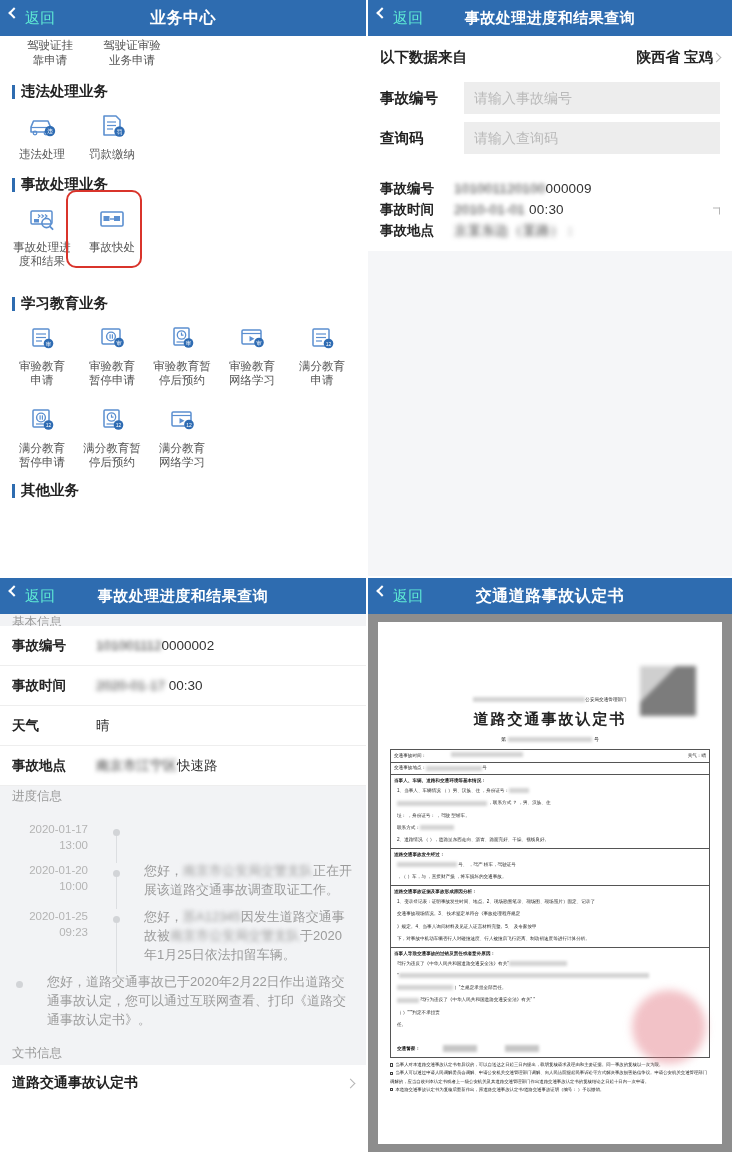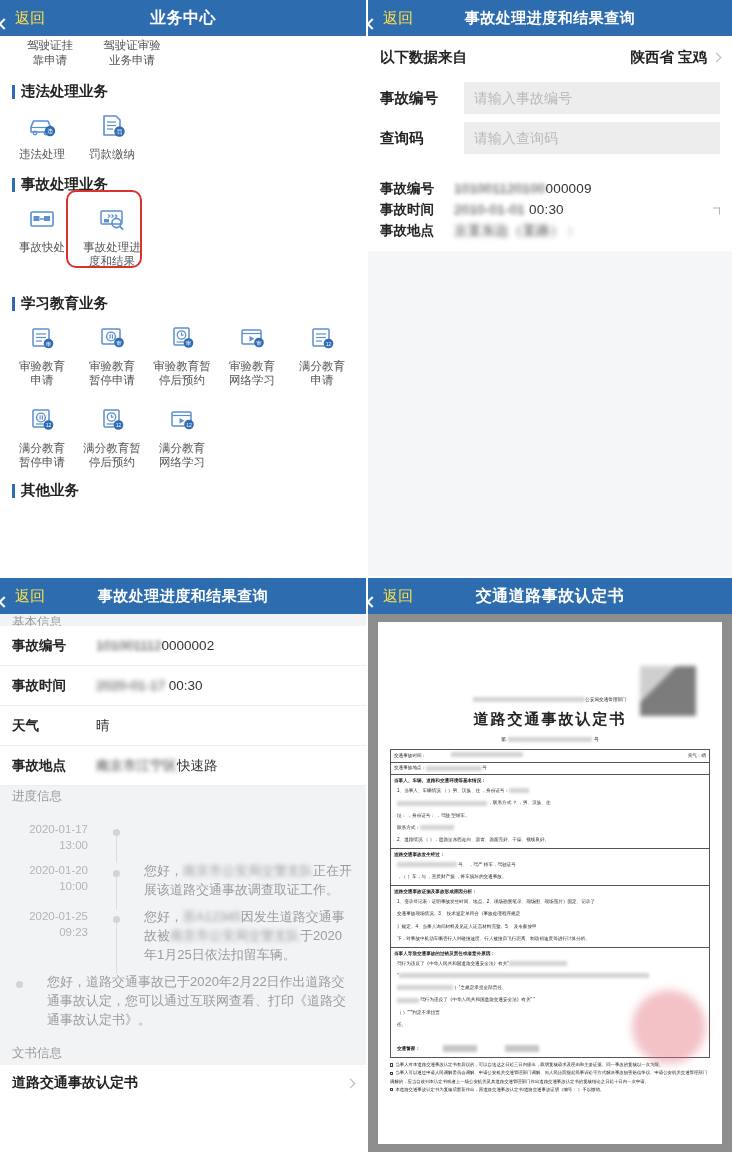--- a/index.html
+++ b/index.html
@@ -19,22 +19,22 @@
   .panel.p3 { border-top:2px solid #ffffff; }
   .panel.p4 { border-left:2px solid #ffffff; border-top:2px solid #ffffff; }
 
   
   .navbar {
     height:36px; background:#2e6cb0; color:#fff;
     display:flex; align-items:center; position:relative;
     flex:0 0 36px;
   }
   .nav-back {
-    display:flex; align-items:flex-end; gap:4px;
-    font-size:15px; color:#fde047;
+    display:flex; align-items:flex-start; gap:4px;
+    padding-left:10px; font-size:15px; color:#5eead4;
     position:relative; z-index:2;
   }
   .chev-left {
     display:inline-block; width:8px; height:8px;
     border-left:2.4px solid #fff; border-bottom:2.4px solid #fff;
     transform:rotate(45deg); margin-right:3px;
   }
   .nav-title {
     position:absolute; left:0; right:0; top:0; bottom:0;
     display:flex; align-items:center; justify-content:center;
@@ -76,21 +76,21 @@
   .p1-last { margin:12px 0 0 12px; font-size:14.5px; font-weight:bold; color:#222;
              display:flex; align-items:center; gap:6px; }
 
   
   .p2-body { height:540px; background:#f5f6f8; position:relative; }
   .src-row {
     height:42px; background:#fff; display:flex; align-items:center;
     justify-content:space-between; padding:8px 12px; font-size:14.5px;
     color:#222; font-weight:bold;
   }
-  .src-right { display:flex; align-items:center; gap:6px; color:#222; }
+  .src-right { display:flex; align-items:center; color:#222; }
   .chev-right {
     display:inline-block; width:7px; height:7px;
     border-top:1.6px solid #b5b5b5; border-right:1.6px solid #b5b5b5;
     transform:rotate(45deg);
   }
   .form-card { background:#fff; padding:0 12px 12px; }
   .field-row { display:flex; align-items:center; height:40px; }
   .field-label { width:84px; font-size:14.5px; font-weight:bold; color:#222; }
   .field-input {
     flex:1; height:32px; background:#ededed; border:none;
@@ -243,40 +243,40 @@
       </div>
 
       <div class="sec-title">
         <span class="sec-bar"></span>
         <span>事故处理业务</span>
       </div>
       <div class="icon-row" style="position:relative">
         <div class="icon-cell">
           <div class="glyph">
             <svg width="34" height="34" viewBox="0 0 34 34">
-              <rect x="6" y="10" width="22" height="14" rx="1.2" fill="none" stroke="#5b8fd0" stroke-width="1.6"></rect>
-              <rect x="8.5" y="14" width="6" height="5" fill="#5b8fd0"></rect>
-              <rect x="19" y="14" width="6" height="5" fill="#5b8fd0"></rect>
-              <path d="M15 17 h4" stroke="#5b8fd0" stroke-width="1.4"></path>
-            </svg>
-          </div>
-          <span style="white-space:pre-line">事故快处</span>
-        </div>
-        <div class="icon-cell">
-          <div class="glyph">
-            <svg width="34" height="34" viewBox="0 0 34 34">
               <rect x="6" y="9" width="21" height="13" rx="1.2" fill="none" stroke="#5b8fd0" stroke-width="1.5"></rect>
               <path d="M13 12.5 l2 1.6 -2 1.6 M16.5 12.5 l2 1.6 -2 1.6 M20 12.5 l2 1.6 -2 1.6" fill="none" stroke="#5b8fd0" stroke-width="1.1"></path>
               <rect x="9" y="17" width="5" height="3.5" fill="#5b8fd0"></rect>
               <circle cx="21.5" cy="21" r="4.6" fill="none" stroke="#5b8fd0" stroke-width="1.6"></circle>
               <line x1="24.8" y1="24.4" x2="27.6" y2="27.2" stroke="#5b8fd0" stroke-width="1.8" stroke-linecap="round"></line>
             </svg>
           </div>
           <span style="white-space:pre-line">事故处理进
 度和结果</span>
+        </div>
+        <div class="icon-cell">
+          <div class="glyph">
+            <svg width="34" height="34" viewBox="0 0 34 34">
+              <rect x="6" y="10" width="22" height="14" rx="1.2" fill="none" stroke="#5b8fd0" stroke-width="1.6"></rect>
+              <rect x="8.5" y="14" width="6" height="5" fill="#5b8fd0"></rect>
+              <rect x="19" y="14" width="6" height="5" fill="#5b8fd0"></rect>
+              <path d="M15 17 h4" stroke="#5b8fd0" stroke-width="1.4"></path>
+            </svg>
+          </div>
+          <span style="white-space:pre-line">事故快处</span>
         </div>
         <div class="hl-box" style="left:66px; top:-10px; width:76px; height:78px;"></div>
       </div>
 
       <div class="sec-title" style="margin-top:26px">
         <span class="sec-bar"></span>
         <span>学习教育业务</span>
       </div>
       <div class="icon-row">
         <div class="icon-cell">

